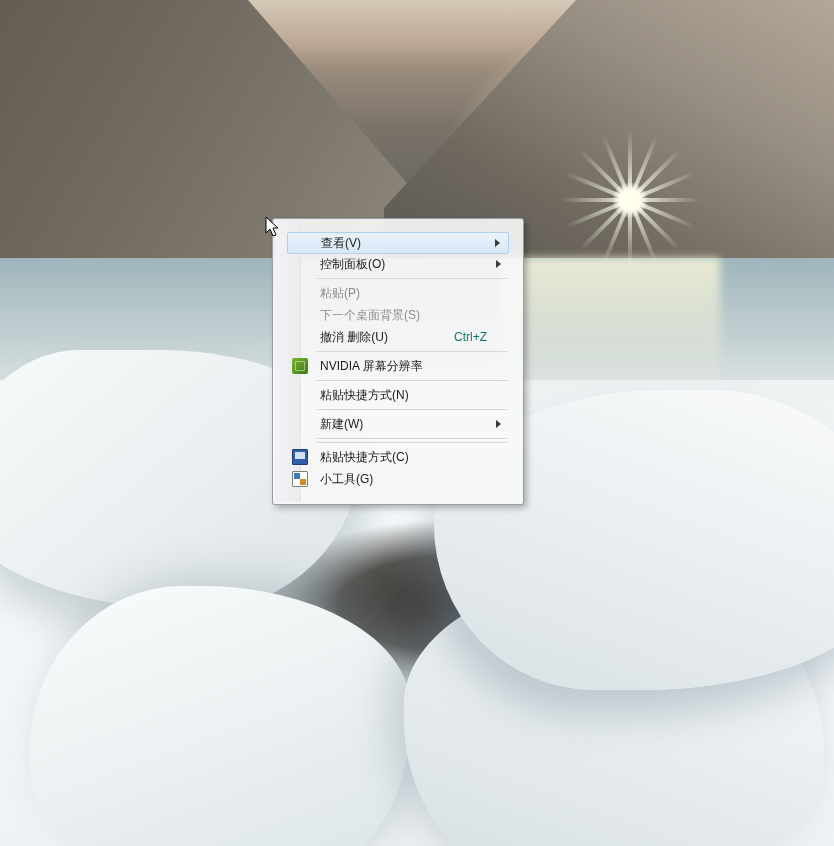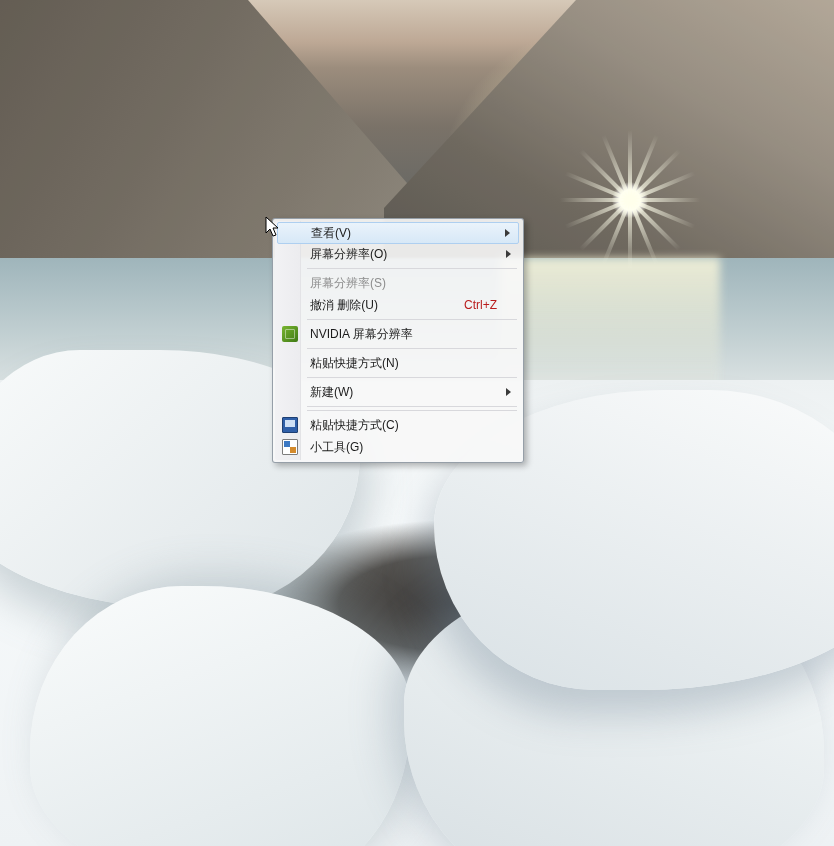--- a/index.html
+++ b/index.html
@@ -108,21 +108,21 @@
 
     
     .context-menu {
       position:absolute;
       left:272px; top:218px;
       width:252px;
       background: rgba(248,248,248,0.90);
       border: 1px solid rgba(140,150,160,0.9);
       border-radius: 3px;
       box-shadow: 3px 3px 6px rgba(0,0,0,0.28);
-      padding: 4px;
+      padding: 14px;
       z-index: 40;
       backdrop-filter: blur(1px);
       text-align: center;
     }
     .gutter {
       position:absolute; left:2px; top:2px; bottom:2px; width:26px;
       background:linear-gradient(to right,#f2f2f4,#ececef);
       border-right:1px solid #e3e3e6;
       border-radius:2px 0 0 2px;
     }
@@ -140,21 +140,21 @@
     }
     .menu-item.highlight {
       background:linear-gradient(to bottom,#eaf3fb,#d7e8f7);
       border:1px solid #aecff0;
       height:22px;
       margin:-1px 0;
     }
     .menu-item.disabled { color:#8d8d8d; }
     .menu-item .shortcut {
       margin-left:auto;
-      color:#b91c1c;
+      color:#0f766e;
     }
     .menu-item .arrow {
       position:absolute; right:8px; top:50%; transform:translateY(-50%);
       width:0;height:0;border-top:4px solid transparent;border-bottom:4px solid transparent;border-left:5px solid #3a3a3a;
     }
     .sep {
       height:1px;
       margin:3px 2px 3px 30px;
       background:#d8d8dc;
       position:relative; z-index:1;
@@ -198,28 +198,31 @@
 </div>
 
 <div class="context-menu">
   <div class="gutter"></div>
 
   <div class="menu-item highlight">
     <span>查看(V)</span>
     <span class="arrow"></span>
   </div>
   <div class="menu-item">
-    <span>屏幕分辨率(O)</span>
+    <span>控制面板(O)</span>
     <span class="arrow"></span>
   </div>
 
   <div class="sep"></div>
 
   <div class="menu-item disabled">
-    <span>屏幕分辨率(S)</span>
+    <span>粘贴(P)</span>
+  </div>
+  <div class="menu-item disabled">
+    <span>下一个桌面背景(S)</span>
   </div>
   <div class="menu-item">
     <span>撤消 删除(U)</span>
     <span class="shortcut">Ctrl+Z</span>
   </div>
 
   <div class="sep"></div>
 
   <div class="menu-item">
     <span class="mi-icon ico-nvidia"></span>

